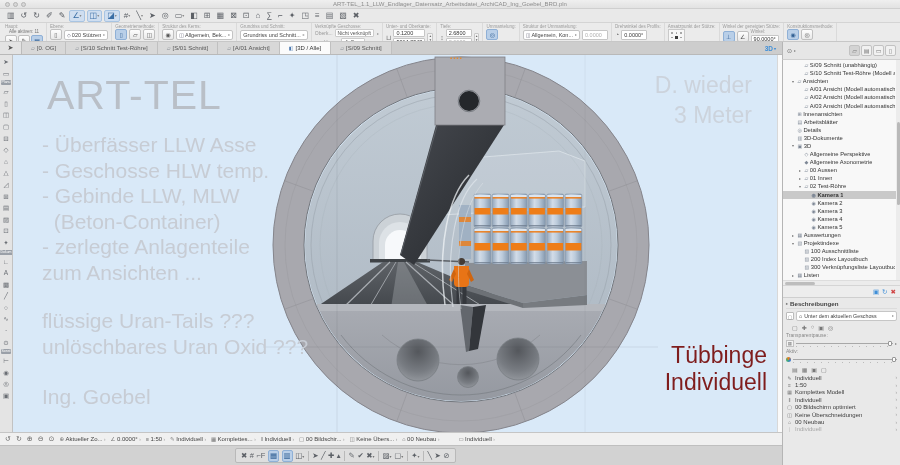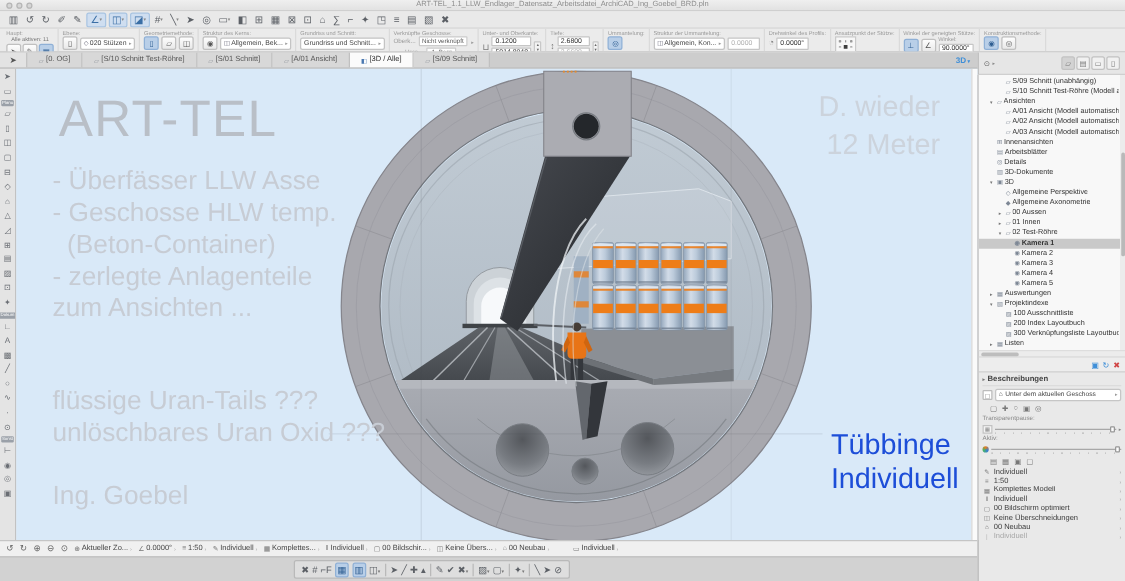--- a/index.html
+++ b/index.html
@@ -71,21 +71,21 @@
 
   
   #canvas{position:absolute;left:13px;top:55px;width:769px;height:377px;background:var(--canvas_bg);overflow:hidden}
   #scene{position:absolute;left:0;top:0}
   .note{position:absolute;color:var(--note_text);white-space:pre;line-height:1.2}
   #note-title{left:34px;top:16px;font-size:41px;color:var(--note_title);letter-spacing:1px}
   #note-list{left:29px;top:77px;font-size:21px;line-height:25.5px}
   #note-questions{left:29px;top:253px;font-size:21px;line-height:26px}
   #note-author{left:29px;top:329px;font-size:21px}
   #note-dim{right:30px;top:15px;font-size:23px;line-height:30px;text-align:right;color:#ccd3dc}
-  #note-lining{right:15px;top:287px;font-size:23px;line-height:27px;text-align:left;color:#1d4ed8}
+  #note-lining{right:15px;top:287px;font-size:23px;line-height:27px;text-align:right;color:#7f1d1d}
   #sel-dots{position:absolute;left:437px;top:0;color:#e58a2f;font-size:6px;letter-spacing:1px}
   #canvas-scroll{position:absolute;right:0;top:0;width:5px;height:100%;background:#fafafa;border-left:1px solid #d8d8d8}
 
   
   #sidebar{position:absolute;left:782px;top:60px;width:118px;height:405px;background:#ededed;border-left:1px solid #b5b5b5}
   #tree{height:220px;background:#f8f8f8;overflow:hidden;position:relative;padding-top:1px}
   .trow{display:flex;align-items:center;height:8.1px;font-size:5.8px;color:#333;white-space:nowrap;overflow:hidden;gap:1.5px;padding-right:5px}
   .tar{width:4px;font-size:4px;color:#777;flex:0 0 auto}
   .tic{font-size:5px;color:#7d8795;flex:0 0 auto}
   .tlb{overflow:hidden;white-space:nowrap}
@@ -591,24 +591,24 @@
         <circle cx="456" cy="46" r="10" fill="#24272b"></circle>
       </g>
 
       <line x1="324" y1="0" x2="324" y2="377" stroke="#3c4046" opacity="0.1"></line>
       <line x1="250" y1="292" x2="645" y2="292" stroke="#3c4046" opacity="0.1"></line>
       <line x1="572" y1="0" x2="572" y2="377" stroke="#3c4046" opacity="0.06"></line>
     </svg>
 
     <div id="sel-dots">▪▪▪▪</div>
     <div class="note" id="note-title">ART-TEL</div>
-    <div class="note" id="note-list"><div>- Überfässer LLW Asse</div><div>- Geschosse HLW temp.</div><div>  (Beton-Container)</div><div>- zerlegte Anlagenteile</div><div>zum Ansichten ...</div></div>
+    <div class="note" id="note-list"><div>- Überfässer LLW Asse</div><div>- Geschosse HLW temp.</div><div>- Gebinde LLW, MLW</div><div>  (Beton-Container)</div><div>- zerlegte Anlagenteile</div><div>zum Ansichten ...</div></div>
     <div class="note" id="note-questions"><div>flüssige Uran-Tails ???</div><div>unlöschbares Uran Oxid ???</div></div>
     <div class="note" id="note-author">Ing. Goebel</div>
-    <div class="note" id="note-dim"><div>D. wieder</div><div>12 Meter</div></div>
+    <div class="note" id="note-dim"><div>D. wieder</div><div>3 Meter</div></div>
     <div class="note" id="note-lining"><div>Tübbinge</div><div>Individuell</div></div>
     <div id="canvas-scroll"></div>
   </div>
 
   <div id="sidebar">
     <div id="tree">
         <div class="trow" style="padding-left: 16px;">
           <span class="tar"></span>
           <span class="tic">▱</span>
           <span class="tlb">S/09 Schnitt (unabhängig)</span>

